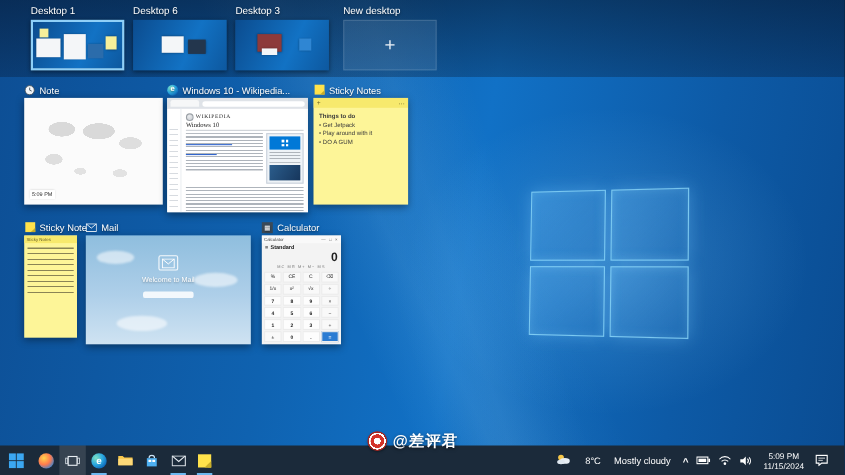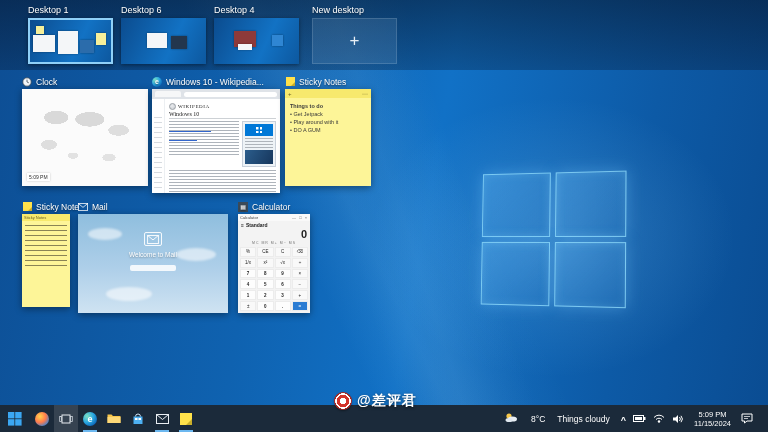--- a/index.html
+++ b/index.html
@@ -211,21 +211,21 @@
 
   <div class="desk-group" style="left:121px">
     <span class="desk-label">Desktop 6</span>
     <div class="desk-tile">
       <div class="mw" style="left:26px;top:15px;width:20px;height:15px"></div>
       <div class="mw mw-dark" style="left:50px;top:18px;width:16px;height:13px"></div>
     </div>
   </div>
 
   <div class="desk-group" style="left:214px">
-    <span class="desk-label">Desktop 4</span>
+    <span class="desk-label">Desktop 3</span>
     <div class="desk-tile">
       <div class="mw mw-red" style="left:20px;top:13px;width:22px;height:16px"></div>
       <div class="mw" style="left:24px;top:26px;width:14px;height:6px"></div>
       <div class="mw mw-logo" style="left:58px;top:17px;width:11px;height:11px"></div>
     </div>
   </div>
 
   <div class="desk-group" style="left:312px">
     <span class="desk-label">New desktop</span>
     <div class="desk-new">
@@ -235,21 +235,21 @@
 
   <div class="win-group" style="left:22px; top:76px">
     <div class="win-label">
       <span class="lbl-icon">
         <svg width="10" height="10" viewBox="0 0 10 10">
             <circle cx="5" cy="5" r="4.2" fill="#f2f6fa" stroke="#3f4b57" stroke-width="0.8"></circle>
             <line x1="5" y1="5" x2="5" y2="2.6" stroke="#3f4b57" stroke-width="0.8"></line>
             <line x1="5" y1="5" x2="6.8" y2="5.8" stroke="#3f4b57" stroke-width="0.8"></line>
           </svg>
       </span>
-      <span>Clock</span>
+      <span>Note</span>
     </div>
     <div class="win-body clock-body">
       <div class="map"></div>
       <span class="clock-chip">5:09 PM</span>
     </div>
   </div>
 
   <div class="win-group" style="left:152px; top:76px">
     <div class="win-label">
       <span class="lbl-icon">
@@ -452,21 +452,21 @@
     <div class="tray">
       <div class="weather">
         <span>
           <svg width="15" height="11" viewBox="0 0 15 11">
               <circle cx="5" cy="4" r="2.6" fill="#f6c74a"></circle>
               <ellipse cx="8.5" cy="7" rx="4.5" ry="2.6" fill="#e8eef4"></ellipse>
               <ellipse cx="5" cy="8" rx="3.5" ry="2" fill="#dfe7ef"></ellipse>
             </svg>
         </span>
         <span>8°C</span>
-        <span>Things cloudy</span>
+        <span>Mostly cloudy</span>
       </div>
       <span class="chev">^</span>
       <span class="tray-ic">
         <svg width="13" height="9" viewBox="0 0 13 9">
             <rect x="0.5" y="1.5" width="10" height="6" fill="none" stroke="#fff"></rect>
             <rect x="11" y="3" width="1.5" height="3" fill="#fff"></rect>
             <rect x="2" y="3" width="7" height="3" fill="#fff"></rect>
           </svg>
       </span>
       <span class="tray-ic">

